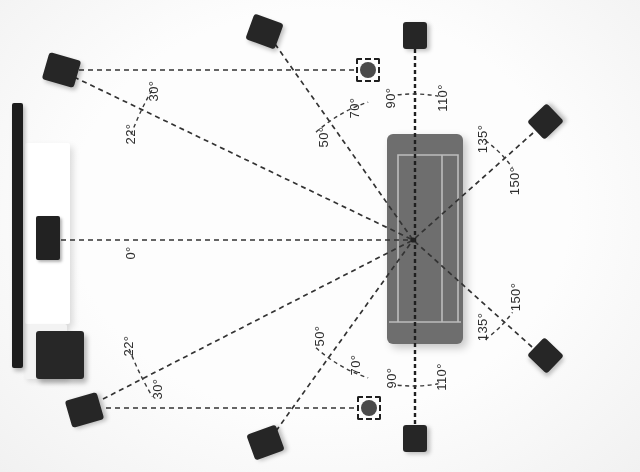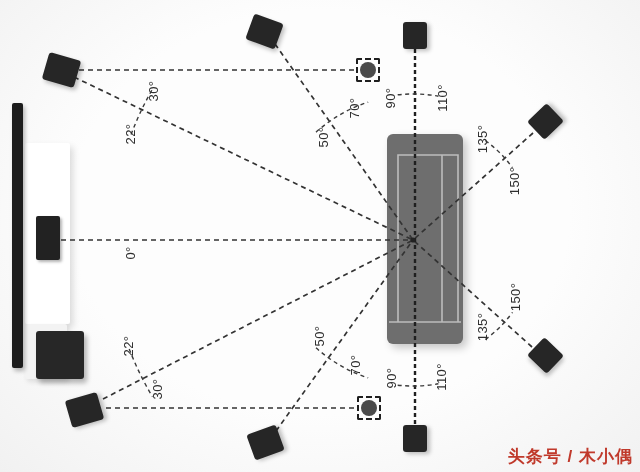--- a/index.html
+++ b/index.html
@@ -47,21 +47,20 @@
       <path d="M131.1,134.6 A301,301 0 0 1 153.6,87.2" fill="none" stroke="#3a3a3a" stroke-width="1.4" stroke-dasharray="4 3.5"></path>
       <path d="M316.0,132.2 A145,145 0 0 1 368.2,102.1" fill="none" stroke="#3a3a3a" stroke-width="1.4" stroke-dasharray="4 3.5"></path>
       <path d="M397.7,94.8 A146,146 0 0 1 438.4,96.2" fill="none" stroke="#3a3a3a" stroke-width="1.4" stroke-dasharray="4 3.5"></path>
       <path d="M485.3,140.5 A123,123 0 0 1 512.5,167.7" fill="none" stroke="#3a3a3a" stroke-width="1.4" stroke-dasharray="4 3.5"></path>
       <path d="M129.2,348.9 A304,304 0 0 0 152.4,396.6" fill="none" stroke="#3a3a3a" stroke-width="1.4" stroke-dasharray="4 3.5"></path>
       <path d="M316.0,347.8 A145,145 0 0 0 368.2,377.9" fill="none" stroke="#3a3a3a" stroke-width="1.4" stroke-dasharray="4 3.5"></path>
       <path d="M397.7,385.2 A146,146 0 0 0 438.4,383.8" fill="none" stroke="#3a3a3a" stroke-width="1.4" stroke-dasharray="4 3.5"></path>
       <path d="M485.3,339.5 A123,123 0 0 0 512.5,312.3" fill="none" stroke="#3a3a3a" stroke-width="1.4" stroke-dasharray="4 3.5"></path>
       <circle cx="413" cy="240" r="2.6" fill="#222"></circle>
     </svg>
-  <div class="watermark">头条号 / 木小偶</div>
 <div class="abs tv" style="left: 12px; top: 103px; width: 11px; height: 265px;"></div>
     <div class="abs cabinet" style="left: 25px; top: 143px; width: 45px; height: 181px;"></div>
     <div class="abs shelf" style="left: 25px; top: 324px; width: 42px; height: 55px;"></div>
     <div class="abs cspeaker" style="left: 36px; top: 216px; width: 24px; height: 44px;"></div>
     <div class="abs sub" style="left: 36px; top: 331px; width: 48px; height: 48px;"></div>
     <div class="abs sofa" style="left: 387px; top: 134px; width: 76px; height: 210px;"></div>
     <div class="speaker" style="left: 44.5px; top: 56px; width: 33px; height: 28px; transform: rotate(16deg);"></div>
     <div class="speaker" style="left: 248.5px; top: 17.5px; width: 31px; height: 27px; transform: rotate(20deg);"></div>
     <div class="speaker" style="left: 403px; top: 21.5px; width: 24px; height: 27px; transform: rotate(0deg);"></div>
     <div class="speaker" style="left: 531.5px; top: 108.5px; width: 27px; height: 25px; transform: rotate(-44deg);"></div>

